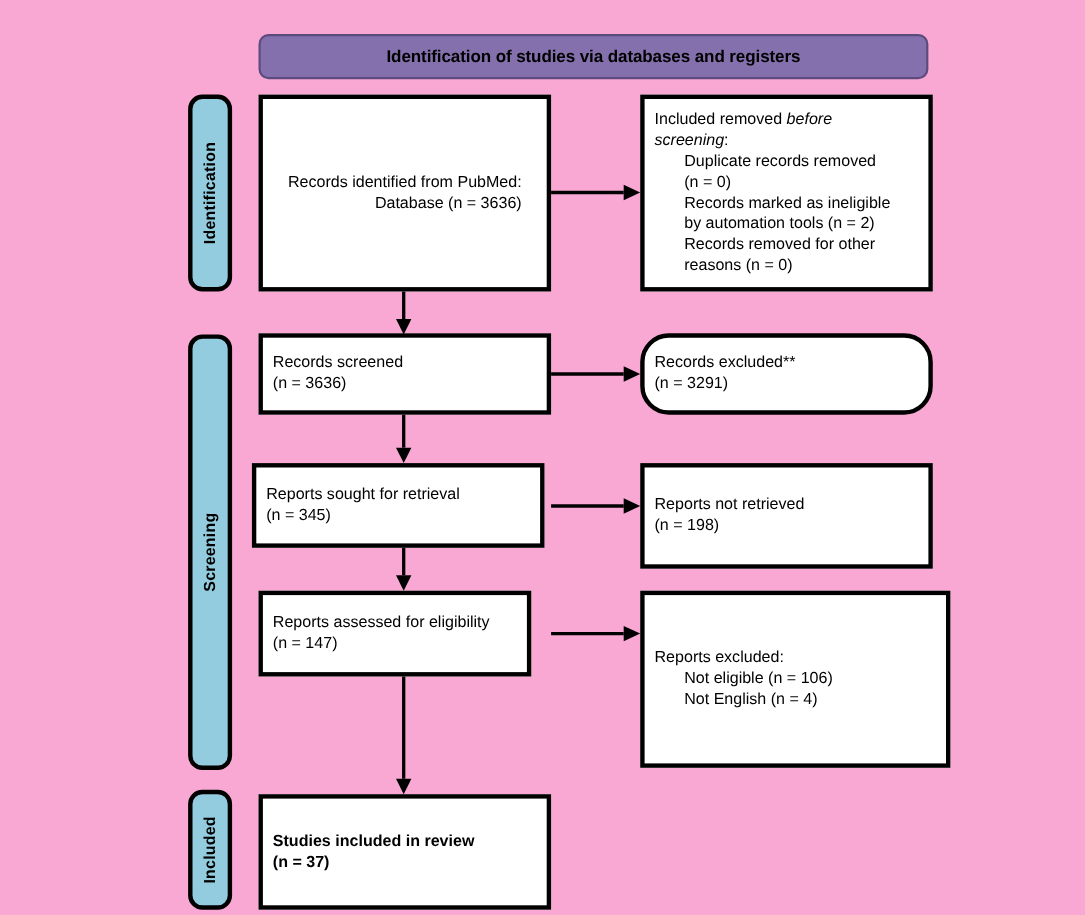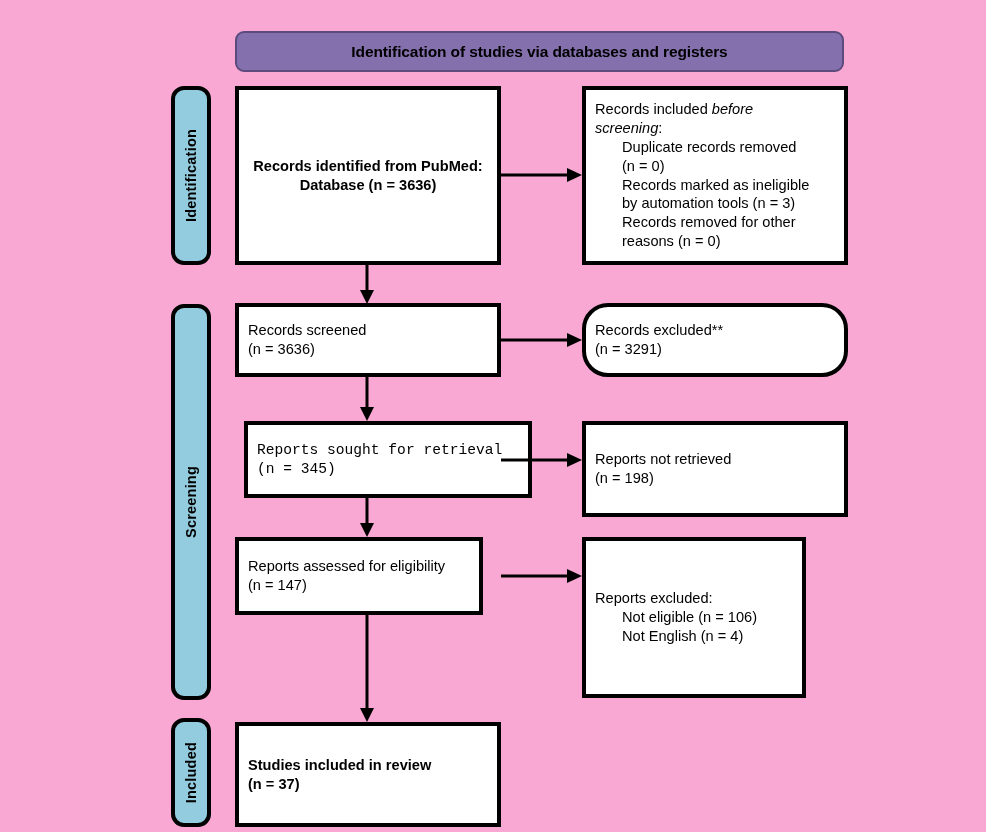--- a/index.html
+++ b/index.html
@@ -75,50 +75,49 @@
     color: #000000;
     font-size: 14.6px;
     line-height: 1.30;
   }
   .flow-box .txt {
     display: block;
     white-space: pre-line;
   }
   .flow-box.center-text {
     align-items: center;
-    text-align: center;
+    text-align: right;
     padding: 0 10px;
-    font-weight: bold;
   }
   .flow-box.left-text {
     align-items: flex-start;
     text-align: left;
     padding: 0 9px;
   }
   .flow-box .indent {
     display: block;
     padding-left: 27px;
     white-space: pre-line;
   }
   .flow-box em {
     text-align: center;
   }
 
   
   #box-identified   { left: 235px; top: 86px;  width: 266px; height: 179px; }
   #box-screened     { left: 235px; top: 303px; width: 266px; height: 74px; }
-  #box-sought       { left: 244px; top: 421px; width: 288px; height: 77px; font-family: Liberation Mono, monospace; }
+  #box-sought       { left: 229px; top: 421px; width: 266px; height: 77px; }
   #box-assessed     { left: 235px; top: 537px; width: 248px; height: 78px; }
   #box-included     { left: 235px; top: 722px; width: 266px; height: 105px; font-weight: bold; }
 
   
   #box-removed-before { left: 582px; top: 86px;  width: 266px; height: 179px; }
   #box-excluded       { left: 582px; top: 303px; width: 266px; height: 74px; border-radius: 26px; }
   #box-not-retrieved  { left: 582px; top: 421px; width: 266px; height: 96px; }
-  #box-reports-excl   { left: 582px; top: 537px; width: 224px; height: 161px; }
+  #box-reports-excl   { left: 582px; top: 537px; width: 282px; height: 161px; }
 
   
   .arrow { position: absolute; }
   .arrow svg { display: block; overflow: visible; }
 </style>
 </head>
 <body>
 
 <div id="canvas">
 
@@ -133,25 +132,25 @@
   <div class="stage-label" id="stage-included">
     <span>Included</span>
   </div>
 
   <div class="flow-box center-text" id="box-identified">
     <span class="txt">Records identified from PubMed:
 Database (n = 3636)</span>
   </div>
 
   <div class="flow-box left-text" id="box-removed-before">
-    <span class="txt"><span>Records included </span><em>before</em><br><em>screening</em><span>:</span></span>
+    <span class="txt"><span>Included removed </span><em>before</em><br><em>screening</em><span>:</span></span>
     <span class="indent">Duplicate records removed
 (n = 0)</span>
     <span class="indent">Records marked as ineligible
-by automation tools (n = 3)</span>
+by automation tools (n = 2)</span>
     <span class="indent">Records removed for other
 reasons (n = 0)</span>
   </div>
 
   <div class="flow-box left-text" id="box-screened">
     <span class="txt">Records screened
 (n = 3636)</span>
   </div>
   <div class="flow-box left-text" id="box-excluded">
     <span class="txt">Records excluded**

